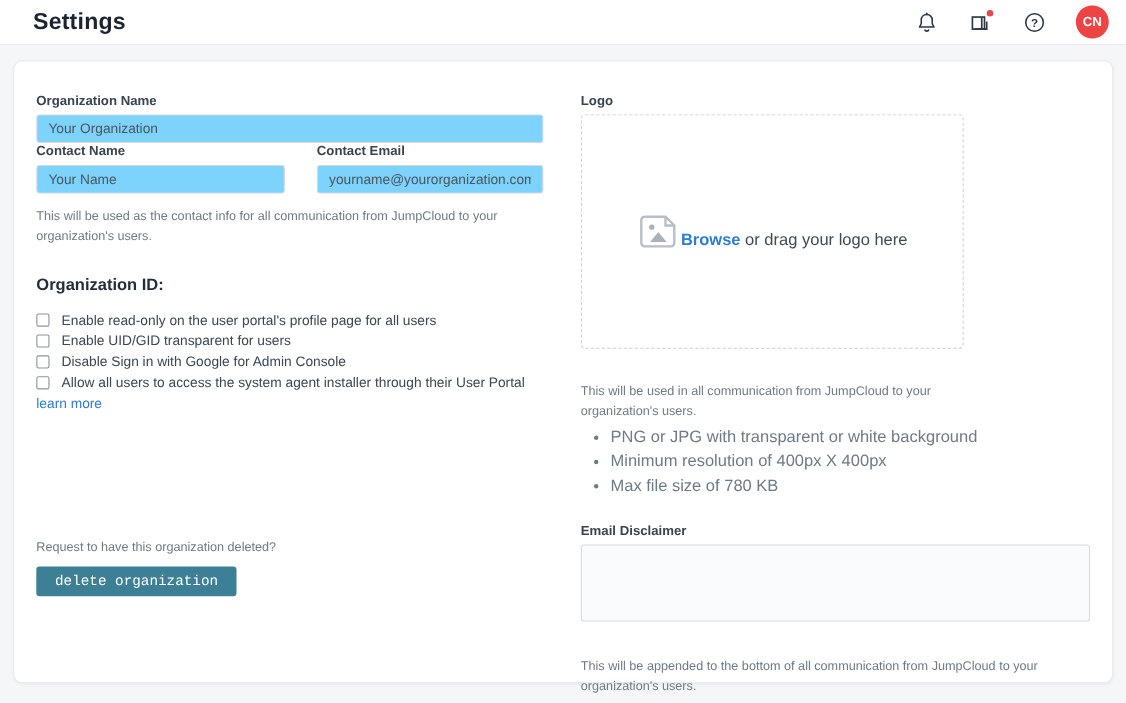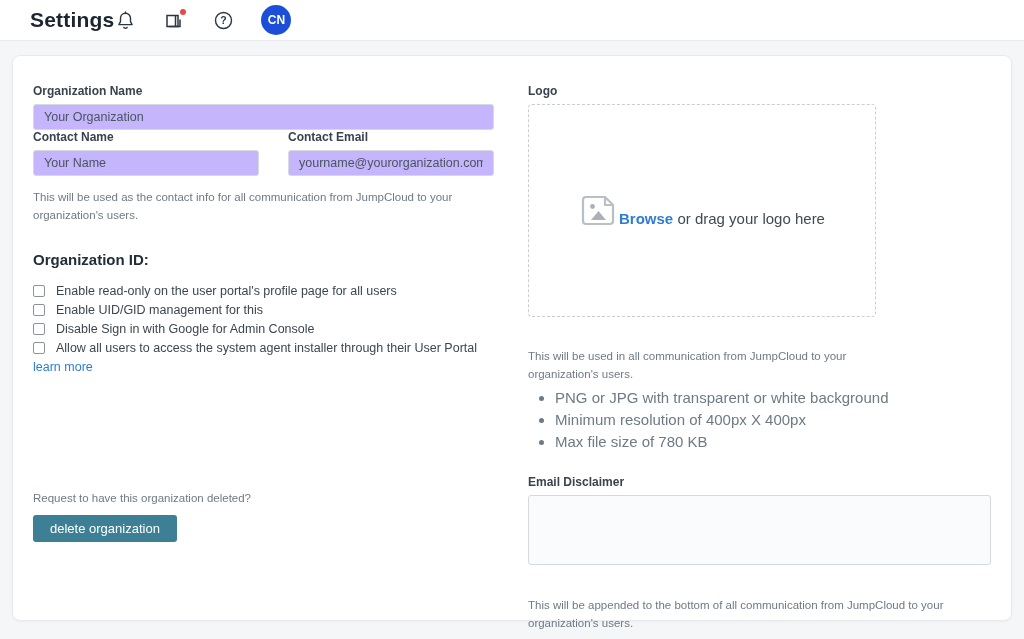--- a/index.html
+++ b/index.html
@@ -5,67 +5,67 @@
   * { box-sizing: border-box; margin: 0; padding: 0; }
   html,body { width: 1024px; height: 639px; overflow: hidden; }
   body {
     font-family: "Liberation Sans", "DejaVu Sans", sans-serif;
     background: #f4f6f8;
     color: #3c4650;
   }
   
   .topbar {
     height: 41px; background: #ffffff; border-bottom: 1px solid #e8eaed;
-    display: flex; align-items: center; justify-content: flex-start;
+    display: flex; align-items: center; justify-content: space-between;
     padding: 0 16px 0 30px;
   }
   .page-title { font-size: 21px; font-weight: bold; color: #1b2430; letter-spacing: .2px; }
   .topbar-right { display: flex; align-items: center; gap: 27px; }
   .icon-btn { width: 22px; height: 22px; display: flex; align-items: center; justify-content: center; cursor: pointer; position: relative; }
   .icon-btn svg { display: block; }
   .red-dot { position: absolute; top: 0; right: -1px; width: 6px; height: 6px; border-radius: 50%; background: #e5484d; }
   .avatar {
-    width: 30px; height: 30px; border-radius: 50%; background: #1d4ed8;
+    width: 30px; height: 30px; border-radius: 50%; background: #ef4444;
     color: #ffffff; font-size: 12px; font-weight: bold;
     display: flex; align-items: center; justify-content: center; cursor: pointer;
   }
   
   .card {
     margin: 14px 12px 0 12px; height: 566px; background: #ffffff;
     border: 1px solid #e8eaed; border-radius: 8px;
     box-shadow: 0 1px 3px rgba(20,30,40,.04);
     padding: 28px 22px 0 20px;
     display: flex; gap: 34px;
   }
   .col-left { width: 461px; flex: none; }
   .col-right { width: 463px; flex: none; }
   
   .field-label { font-size: 12px; font-weight: bold; color: #39434e; margin-bottom: 6px; }
   .text-input {
     width: 100%; height: 26px; border: 1px solid #d5dade; border-radius: 3px;
-    background: #c4b5fd; font-family: inherit; font-size: 12.5px; color: #4a5560;
+    background: #7dd3fc; font-family: inherit; font-size: 12.5px; color: #4a5560;
     padding: 0 10px; outline: none;
   }
   .two-col { display: flex; gap: 29px; }
   .two-col .fld-name { width: 226px; flex: none; }
   .two-col .fld-email { flex: 1; }
   .help-text { font-size: 11.5px; color: #6e7a85; line-height: 1.6; margin-top: 12px; }
   .section-heading { font-size: 15px; font-weight: bold; color: #222e3a; margin-top: 26px; }
   .cb-list { margin-top: 14px; }
   .cb-row { font-size: 12.5px; color: #3c4650; line-height: 19px; cursor: default; }
   .cb {
     display: inline-block; width: 12px; height: 12px; border: 1px solid #8b949c;
     border-radius: 2px; background: #ffffff; margin-right: 11px;
     vertical-align: -2px; cursor: pointer;
   }
   a.link { color: #2e7dd2; text-decoration: none; cursor: pointer; }
   .delete-prompt { font-size: 11.5px; color: #6e7a85; margin-top: 115px; }
   .delete-btn {
     margin-top: 11px; background: #3d8095; color: #ffffff; border: none;
-    border-radius: 3px; font-family: Liberation Sans, sans-serif; font-size: 13px;
+    border-radius: 3px; font-family: Liberation Mono, monospace; font-size: 13px;
     padding: 6px 17px; cursor: pointer;
   }
   
   .dropzone {
     width: 348px; height: 213px; border: 1px dashed #c9ced4; border-radius: 4px;
     display: flex; flex-direction: row; align-items: center; justify-content: center;
     cursor: pointer;
   }
   .browse-line { margin-top: 16px; font-size: 15px; color: #3f4a55; }
   .browse-line a { font-weight: bold; }
@@ -130,21 +130,21 @@
 
     <div class="help-text">This will be used as the contact info for all communication from JumpCloud to your organization's users.</div>
 
     <div class="section-heading">Organization ID:</div>
 
     <div class="cb-list">
       <div class="cb-row">
         <span class="cb"></span><span>Enable read-only on the user portal's profile page for all users</span>
       </div>
       <div class="cb-row">
-        <span class="cb"></span><span>Enable UID/GID management for this</span>
+        <span class="cb"></span><span>Enable UID/GID transparent for users</span>
       </div>
       <div class="cb-row">
         <span class="cb"></span><span>Disable Sign in with Google for Admin Console</span>
       </div>
       <div class="cb-row">
         <span class="cb"></span><span>Allow all users to access the system agent installer through their User Portal</span>
         <a class="link">learn more</a>
       </div>
     </div>
 

